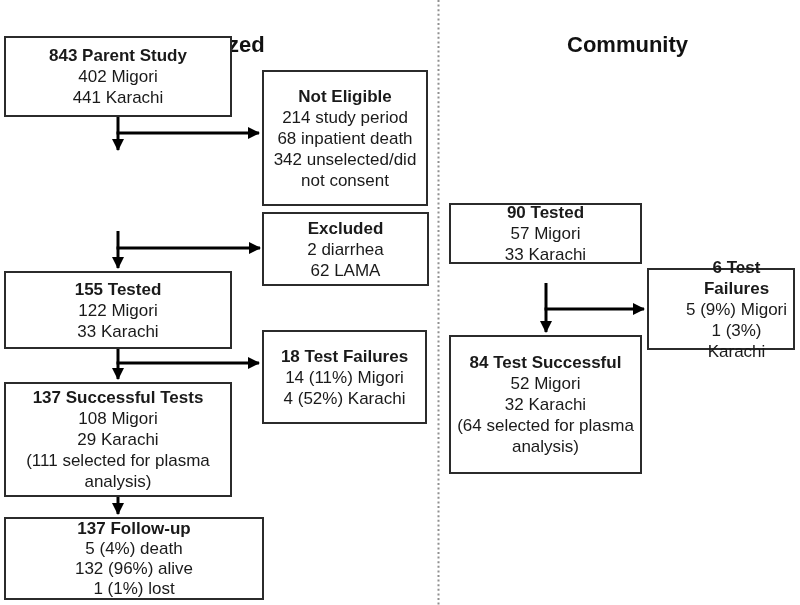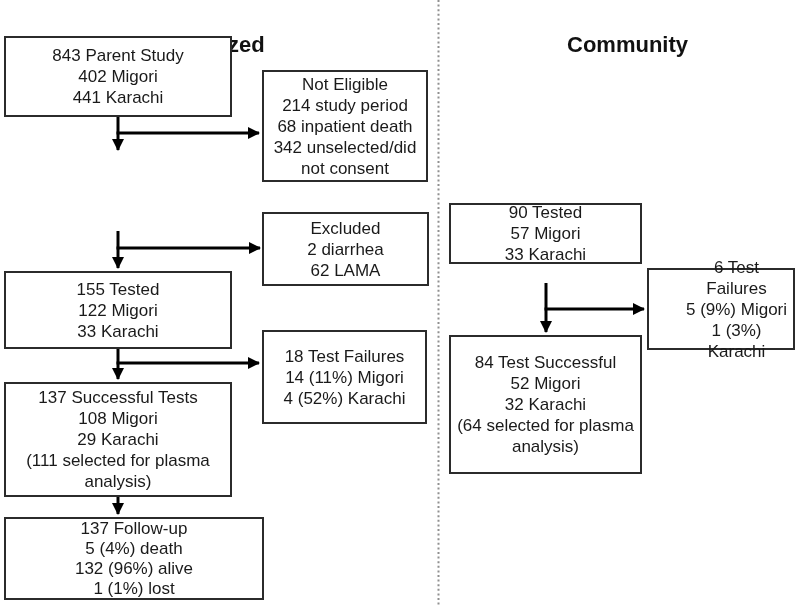--- a/index.html
+++ b/index.html
@@ -32,21 +32,21 @@
     display: flex;
     flex-direction: column;
     justify-content: center;
     align-items: center;
     text-align: center;
     font-size: 17px;
     line-height: 21px;
     padding: 2px 5px;
   }
   .box .box-title {
-    font-weight: normal;
+    font-weight: bold;
     width: 100%;
   }
   .box .box-line {
     width: 100%;
   }
   #arrow-layer {
     position: absolute;
     left: 0;
     top: 0;
     width: 800px;
@@ -103,21 +103,21 @@
     <div class="box-line">(111 selected for plasma analysis)</div>
   </div>
 
   <div class="box" style="left:4px; top:517px; width:260px; height:83px; line-height:20px;">
     <div class="box-title">137 Follow-up</div>
     <div class="box-line">5 (4%) death</div>
     <div class="box-line">132 (96%) alive</div>
     <div class="box-line">1 (1%) lost</div>
   </div>
 
-  <div class="box" style="left:262px; top:70px; width:166px; height:112px;">
+  <div class="box" style="left:262px; top:70px; width:166px; height:136px;">
     <div class="box-title">Not Eligible</div>
     <div class="box-line">214 study period</div>
     <div class="box-line">68 inpatient death</div>
     <div class="box-line">342 unselected/did not consent</div>
   </div>
 
   <div class="box" style="left:262px; top:212px; width:167px; height:74px;">
     <div class="box-title">Excluded</div>
     <div class="box-line">2 diarrhea</div>
     <div class="box-line">62 LAMA</div>

